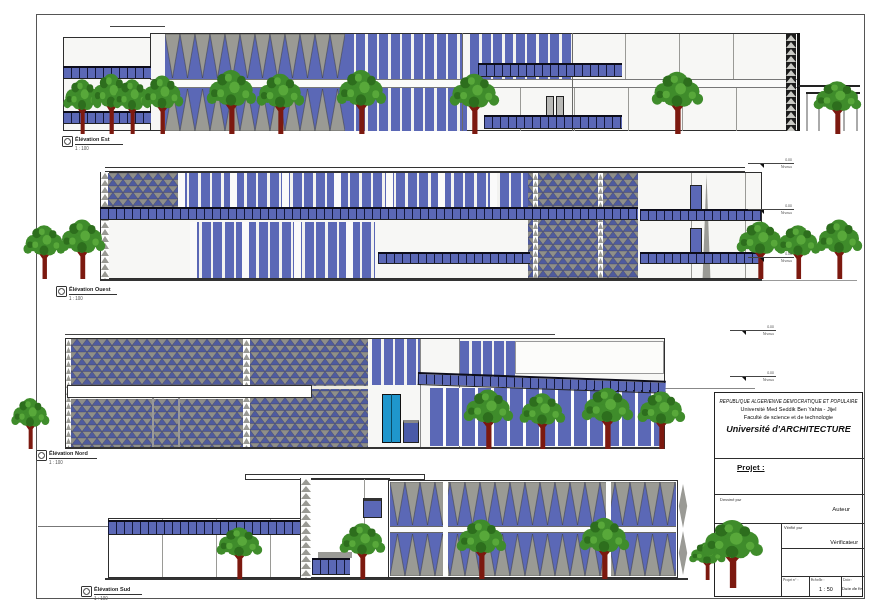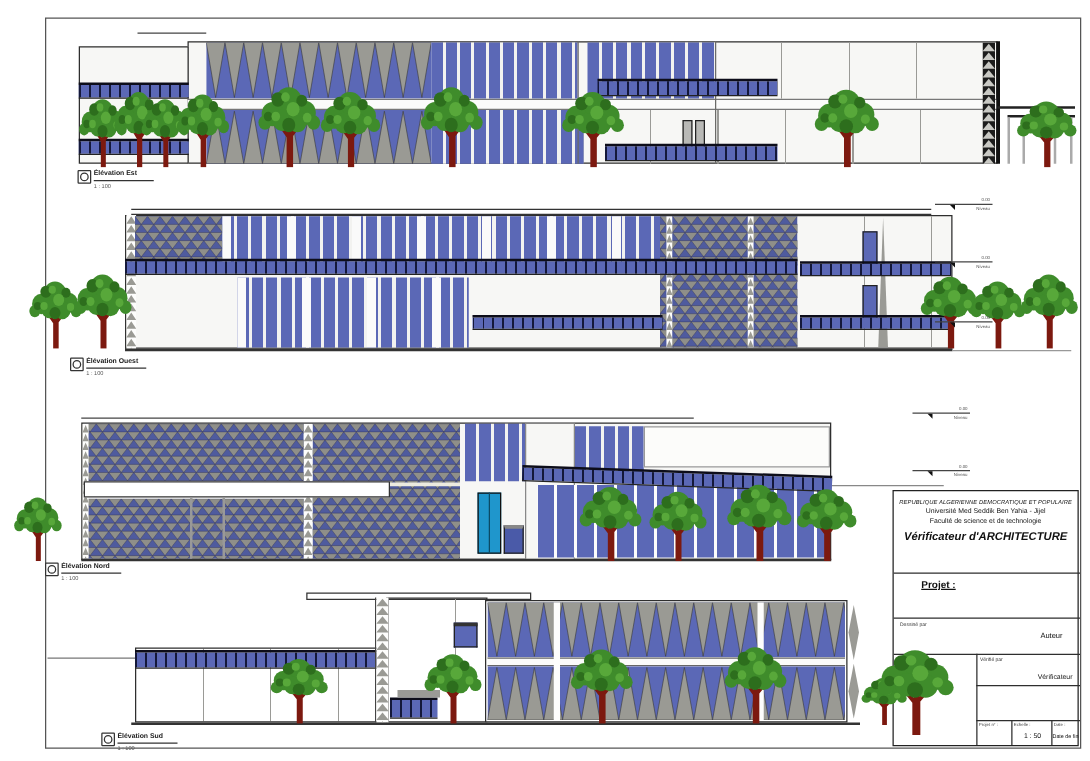--- a/index.html
+++ b/index.html
@@ -1216,21 +1216,21 @@
     <span class="tcol">
       <span class="tt">Élévation Sud</span>
       <span class="ts">1 : 100</span>
     </span>
   </div>
 
   <div id="tblock">
     <div class="abs c rep" style="top:6px;">REPUBLIQUE ALGERIENNE DEMOCRATIQUE ET POPULAIRE</div>
     <div class="abs c uni" style="top:13px;">Université Med Seddik Ben Yahia - Jijel</div>
     <div class="abs c uni" style="top:21px;">Faculté de science et de technologie</div>
-    <div class="abs c dep" style="top:31px;">Vérificateur d'ARCHITECTURE</div>
+    <div class="abs c dep" style="top:31px;">Université d'ARCHITECTURE</div>
     <div class="th" style="left:0;top:65px;width:149px;"></div>
     <div class="abs big" style="left:6px;top:70px;padding-left:16px;">Projet :</div>
     <div class="th" style="left:0;top:101px;width:149px;"></div>
     <div class="abs lab" style="left:5px;top:104px;">Dessiné par</div>
     <div class="abs val" style="right:12px;top:113px;">Auteur</div>
     <div class="th" style="left:0;top:130px;width:149px;"></div>
     <div class="tv" style="left:66px;top:130px;height:73px;"></div>
     <div class="abs big" style="left:8px;top:138px;font-size:8.5px;">Plans :</div>
     <div class="abs lab" style="left:69px;top:132px;">Vérifié par</div>
     <div class="abs" style="right:4px;top:146px;font-size:5.5px;color:#111;">Vérificateur</div>

